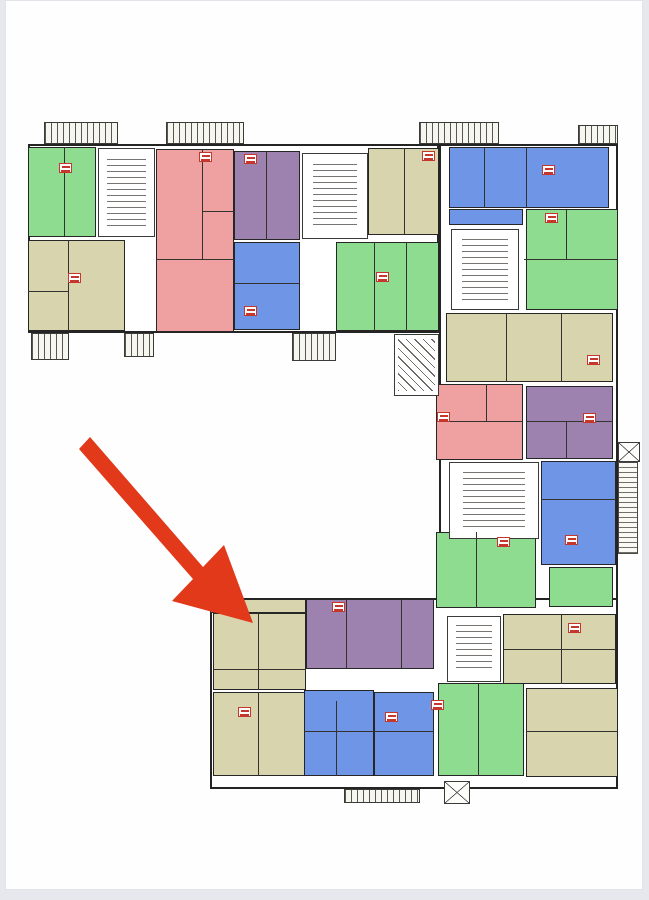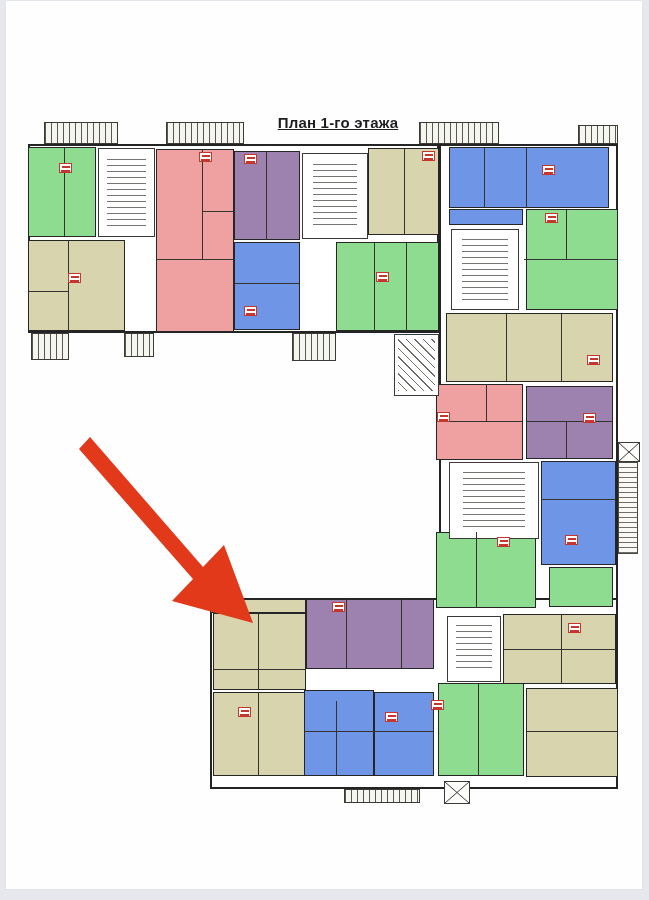--- a/index.html
+++ b/index.html
@@ -55,21 +55,20 @@
       #fff;
     border:1px solid #c5372c;
   }
   #arrow-svg{position:absolute;left:0;top:0;pointer-events:none;}
 </style>
 </head>
 <body>
 
 <div id="page">
   <div id="plan">
-    <div id="plan-title">План 1-го этажа</div>
     <div class="abs outline" style="left: 22px; top: 143px; width: 411px; height: 189px;"></div>
       <div class="abs outline" style="left: 433px; top: 143px; width: 179px; height: 469px;"></div>
       <div class="abs outline" style="left: 204px; top: 597px; width: 408px; height: 191px;"></div>
       <div class="abs balcony ladder" style="left: 38px; top: 121px; width: 74px; height: 22px;"></div>
       <div class="abs balcony ladder" style="left: 160px; top: 121px; width: 78px; height: 22px;"></div>
       <div class="abs balcony ladder" style="left: 413px; top: 121px; width: 80px; height: 22px;"></div>
       <div class="abs balcony ladder" style="left: 572px; top: 124px; width: 40px; height: 19px;"></div>
       <div class="abs balcony ladder" style="left: 25px; top: 332px; width: 38px; height: 27px;"></div>
       <div class="abs balcony ladder" style="left: 118px; top: 332px; width: 30px; height: 24px;"></div>
       <div class="abs balcony ladder" style="left: 286px; top: 332px; width: 44px; height: 28px;"></div>

